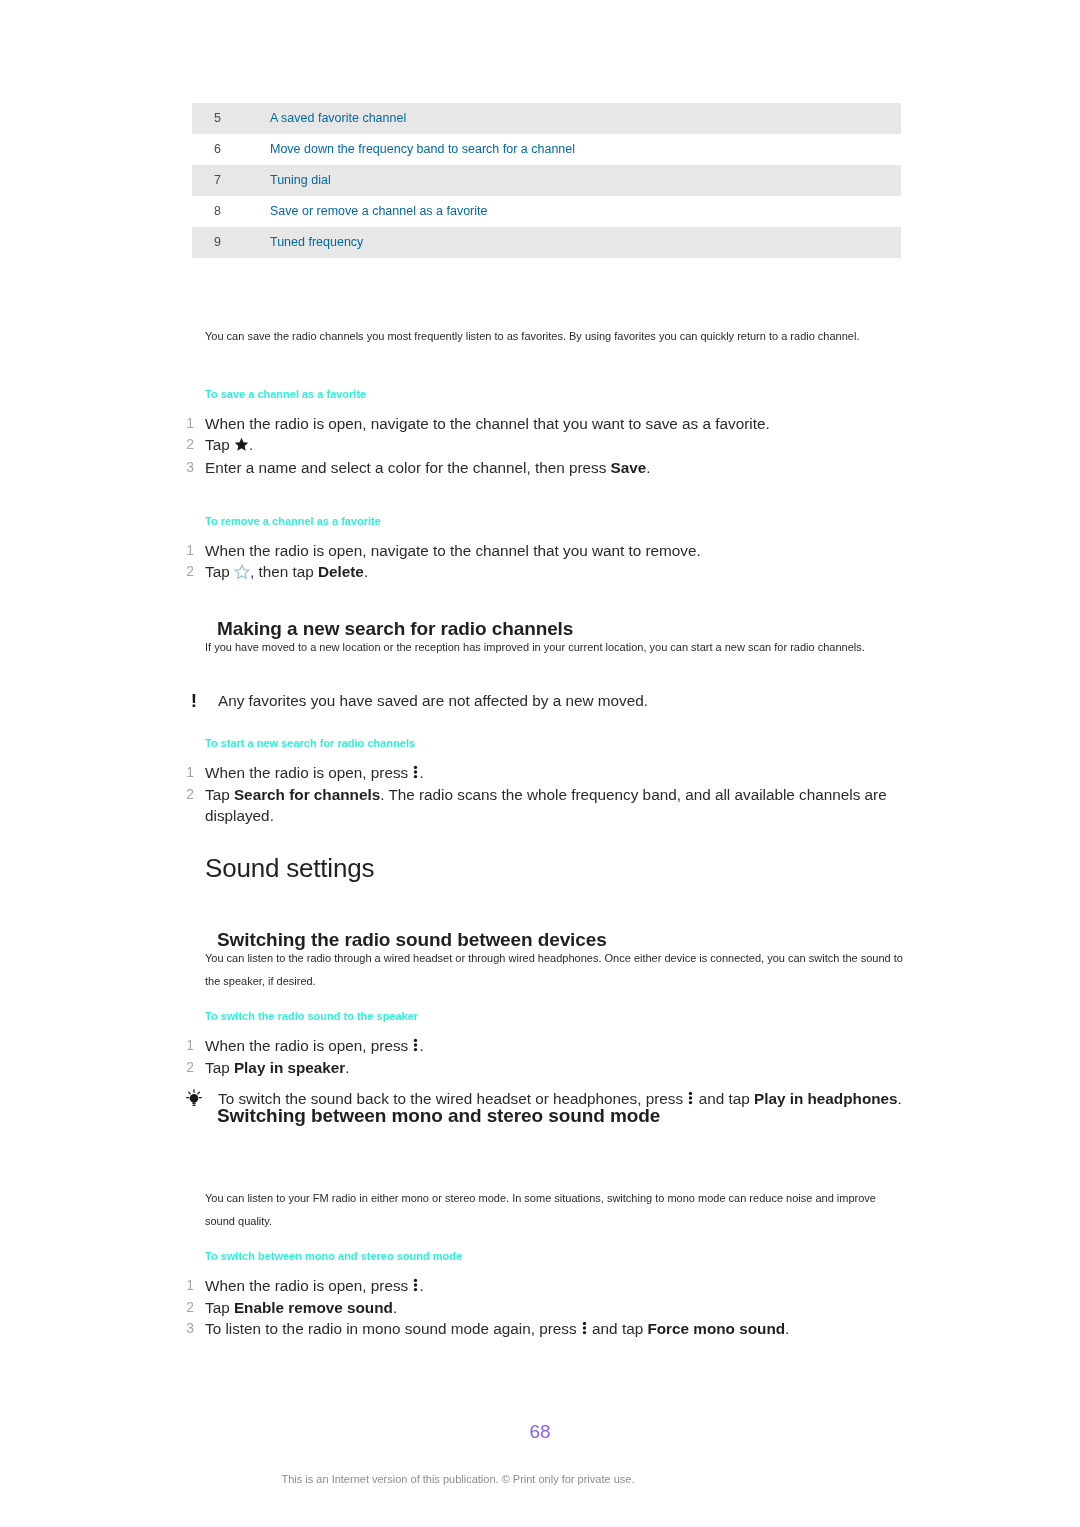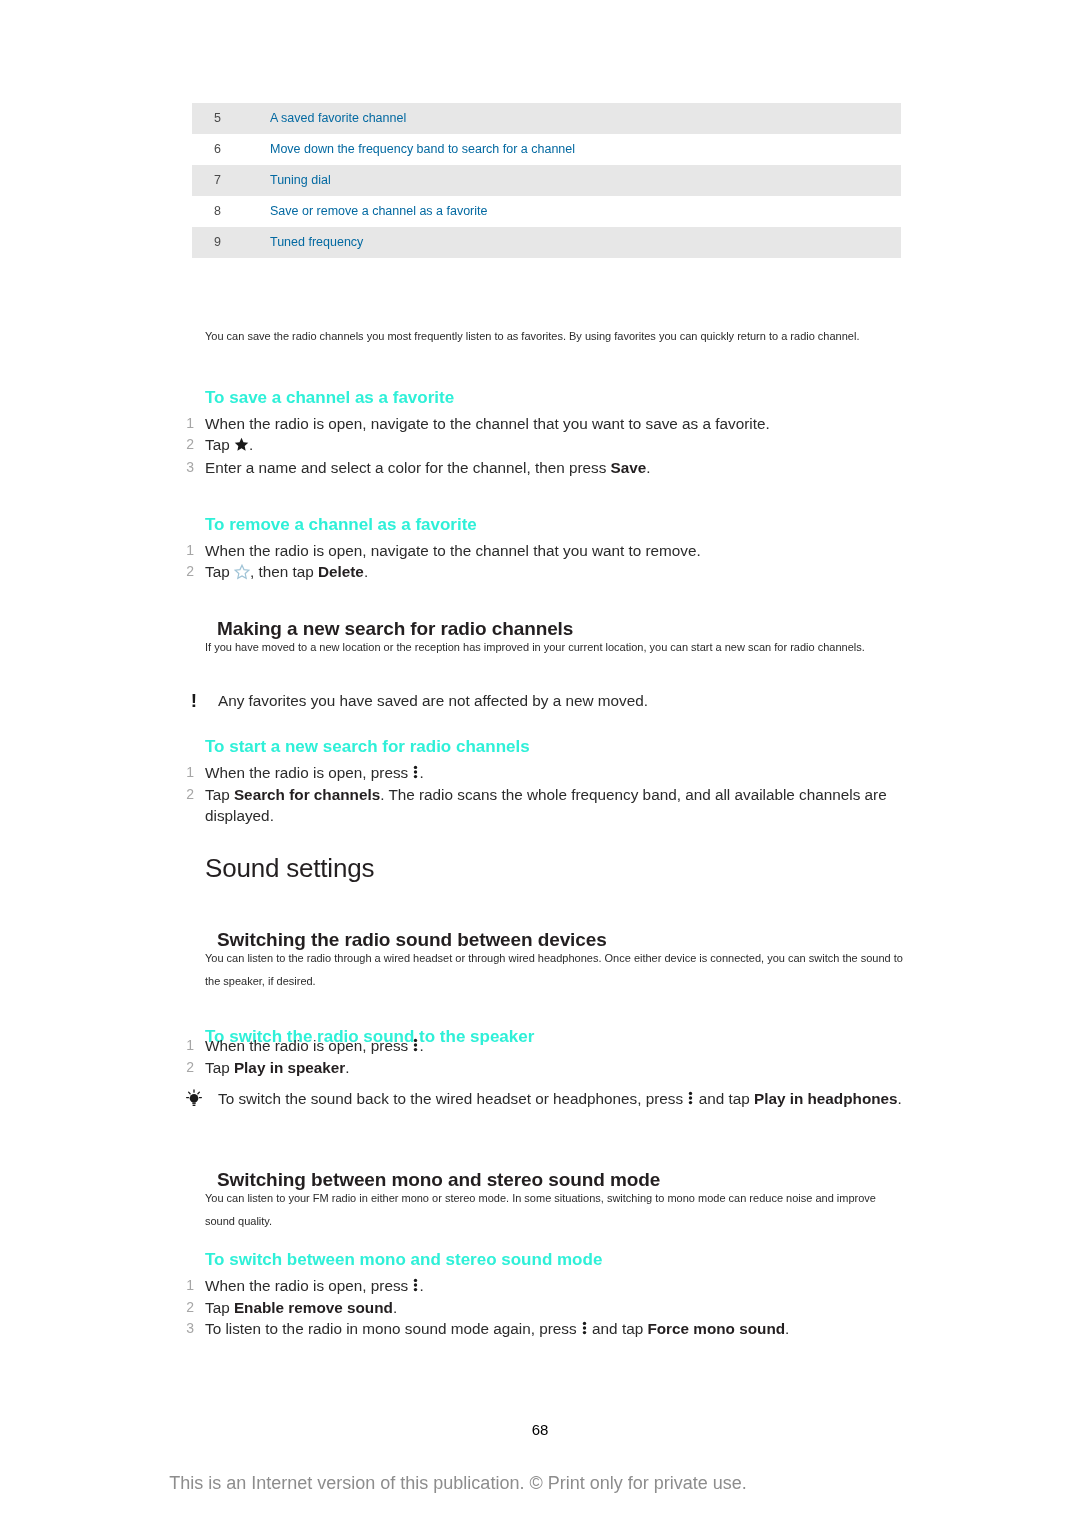--- a/index.html
+++ b/index.html
@@ -65,21 +65,21 @@
     font-size: 19px;
     font-weight: bold;
     color: #231f20;
     letter-spacing: -0.1px;
     margin: 12px;
     white-space: nowrap;
   }
   .h3 {
     position: absolute;
     left: 205px;
-    font-size: 17px;
+    font-size: 11px;
     font-weight: bold;
     color: #2ff0d8;
     margin: 0;
     white-space: nowrap;
   }
 
   
   .para {
     position: absolute;
     left: 205px;
@@ -167,30 +167,30 @@
     margin: 0 1px;
   }
 
   
   .page-number {
     position: absolute;
     left: 0;
     top: 1421px;
     width: 1080px;
     text-align: center;
-    font-size: 15px;
-    color: #000000;
+    font-size: 19px;
+    color: #8b5cf6;
   }
   .footer-note {
     position: absolute;
     left: 0;
     top: 1473px;
     width: 916px;
     text-align: center;
-    font-size: 18px;
+    font-size: 11px;
     color: #8d8d8d;
   }
 </style>
 </head>
 <body>
 
 <div class="page">
 
   <table class="ref-table">
     <tbody>
@@ -279,21 +279,21 @@
       <span>Tap </span><b>Search for channels</b><span>. The radio scans the whole frequency band, and all available channels are displayed.</span>
     </li>
   </ol>
 
   <h1 class="h1" style="top:853px;">Sound settings</h1>
 
   <h2 class="h2" style="top:917px;">Switching the radio sound between devices</h2>
 
   <p class="para" style="top:947px;">You can listen to the radio through a wired headset or through wired headphones. Once either device is connected, you can switch the sound to the speaker, if desired.</p>
 
-  <h3 class="h3" style="top:1010px;margin-top:17px;">To switch the radio sound to the speaker</h3>
+  <h3 class="h3" style="top:1010px;">To switch the radio sound to the speaker</h3>
 
   <ol class="steps" style="top:1035px;">
     <li>
       <span class="snum">1</span>
       <span>When the radio is open, press </span><span class="icon-kebab"><svg width="5" height="14" viewBox="0 0 5 14">
             <circle cx="2.5" cy="2.4" r="1.7" fill="#1a1a1a"></circle>
             <circle cx="2.5" cy="7" r="1.7" fill="#1a1a1a"></circle>
             <circle cx="2.5" cy="11.6" r="1.7" fill="#1a1a1a"></circle>
           </svg></span><span>.</span>
     </li>
@@ -316,21 +316,21 @@
             <rect x="8.3" y="13.4" width="3.4" height="1.5" fill="#1a1a1a"></rect>
             <rect x="8.6" y="15.6" width="2.8" height="1.4" fill="#1a1a1a"></rect>
           </svg></span></span>
     <span class="cbody"><span>To switch the sound back to the wired headset or headphones, press </span><span class="icon-kebab"><svg width="5" height="14" viewBox="0 0 5 14">
             <circle cx="2.5" cy="2.4" r="1.7" fill="#1a1a1a"></circle>
             <circle cx="2.5" cy="7" r="1.7" fill="#1a1a1a"></circle>
             <circle cx="2.5" cy="11.6" r="1.7" fill="#1a1a1a"></circle>
           </svg></span><span> and tap </span><b>Play in headphones</b><span>.</span></span>
   </div>
 
-  <h2 class="h2" style="top:1157px;text-align:right;">Switching between mono and stereo sound mode</h2>
+  <h2 class="h2" style="top:1093px;text-align:right;">Switching between mono and stereo sound mode</h2>
 
   <p class="para" style="top:1187px;">You can listen to your FM radio in either mono or stereo mode. In some situations, switching to mono mode can reduce noise and improve sound quality.</p>
 
   <h3 class="h3" style="top:1250px;">To switch between mono and stereo sound mode</h3>
 
   <ol class="steps" style="top:1275px;">
     <li>
       <span class="snum">1</span>
       <span>When the radio is open, press </span><span class="icon-kebab"><svg width="5" height="14" viewBox="0 0 5 14">
             <circle cx="2.5" cy="2.4" r="1.7" fill="#1a1a1a"></circle>

